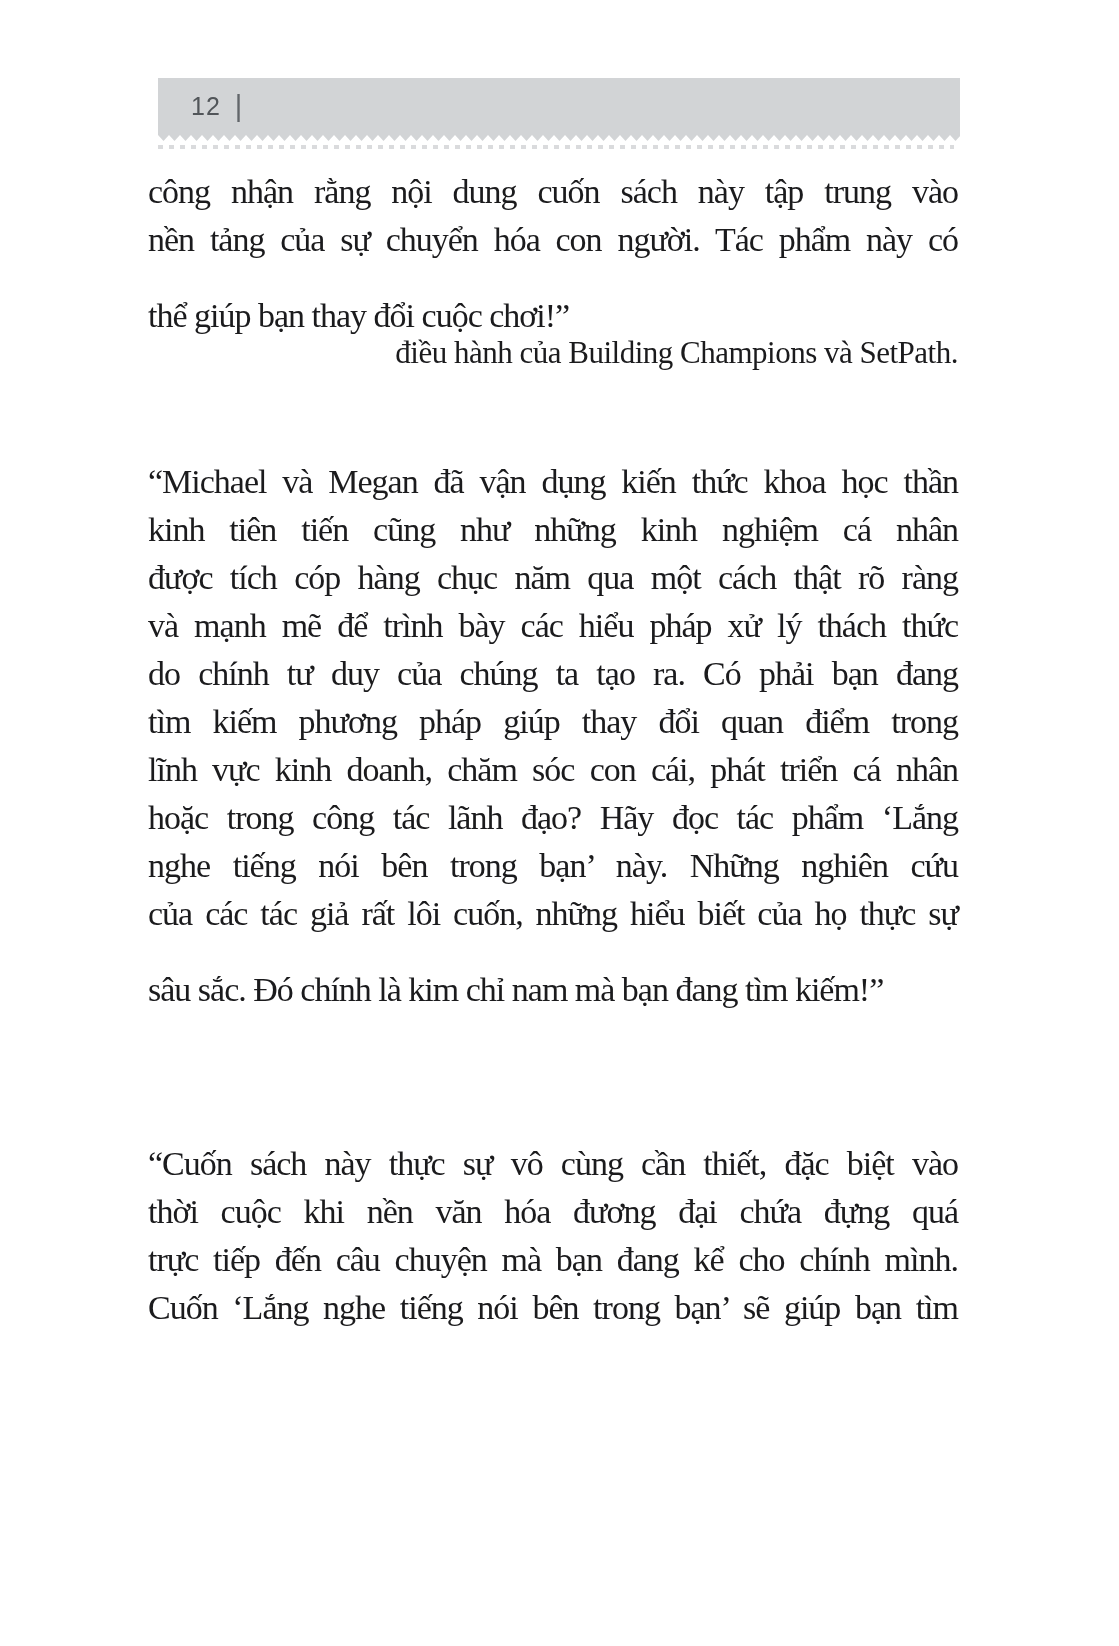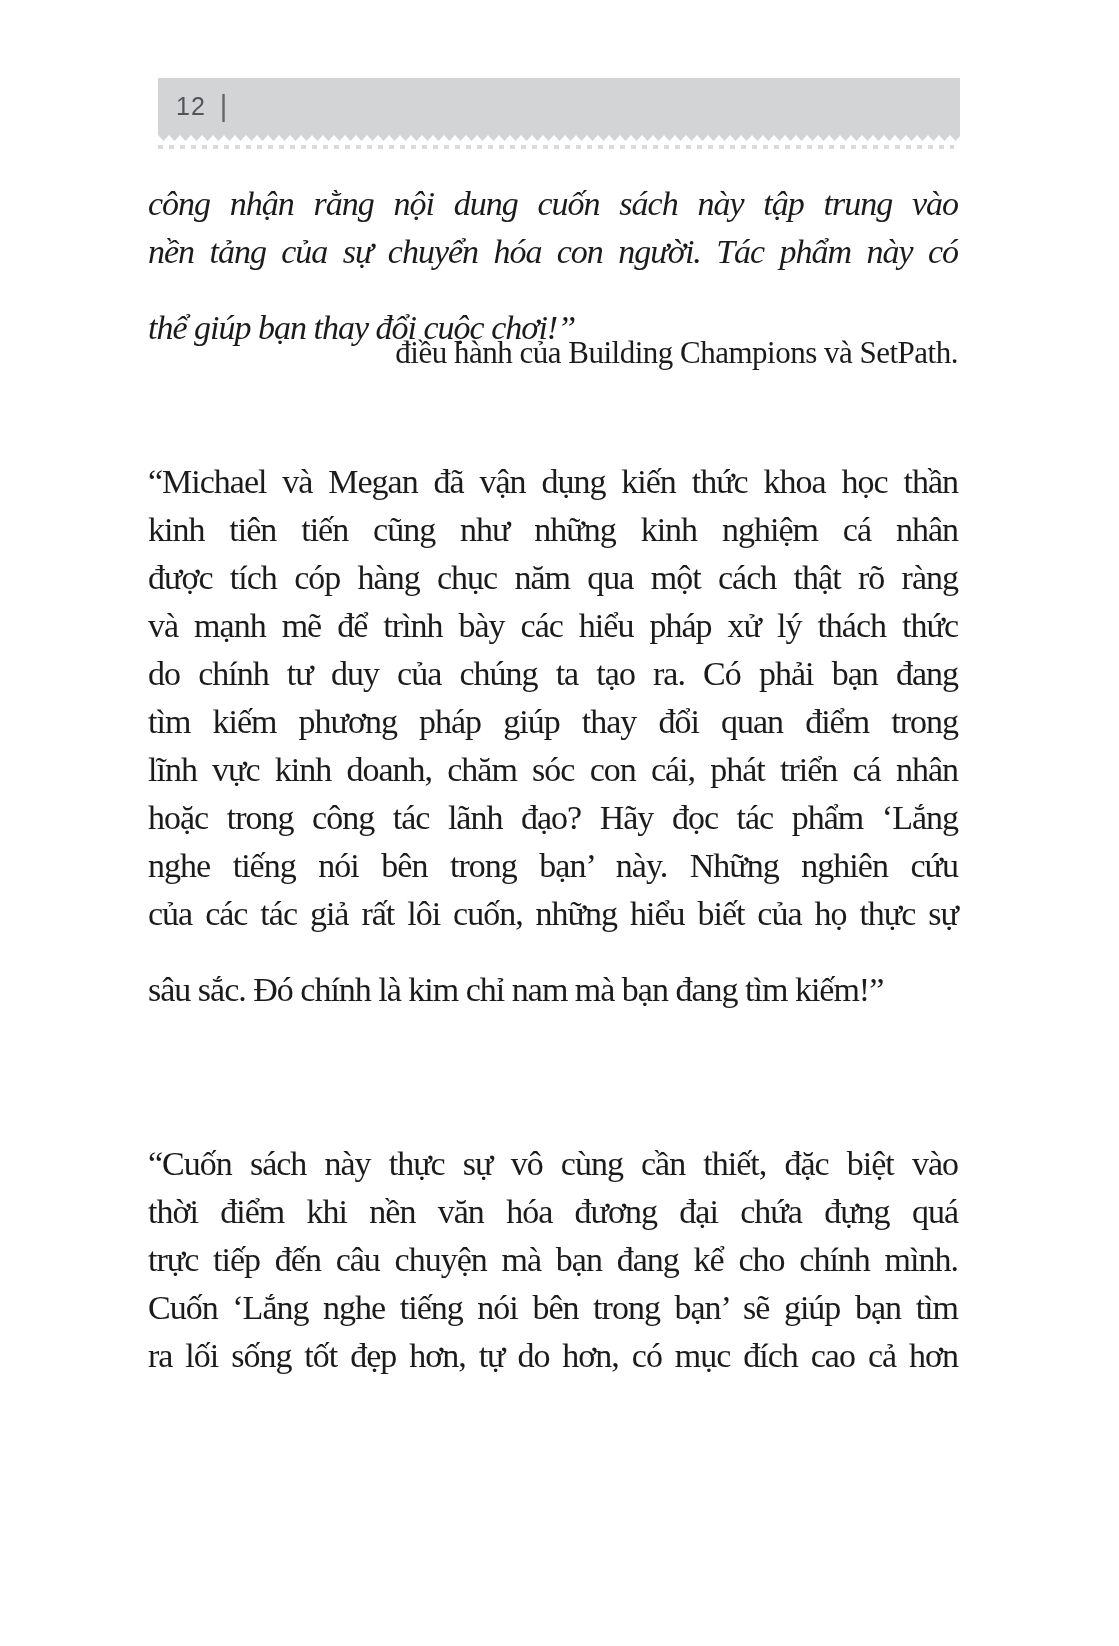--- a/index.html
+++ b/index.html
@@ -13,21 +13,21 @@
     color: #1b1b1d;
   }
   
   .header-bar {
     position: absolute;
     left: 158px; top: 78px;
     width: 802px; height: 57px;
     background: #d2d4d6;
     display: flex;
     align-items: center;
-    padding-left: 18px;
+    padding-left: 33px;
     box-sizing: border-box;
     font-family: "Liberation Sans", sans-serif;
     font-size: 25px;
     color: #515559;
   }
   .header-bar .num { letter-spacing: 1px; }
   .header-bar .sep {
     margin-left: 14px;
     font-size: 29px;
     font-weight: 300;
@@ -65,21 +65,21 @@
     margin-top: 28px;
   }
   .attr-line {
     height: 46px;
     line-height: 46px;
     font-size: 31px;
     letter-spacing: -0.5px;
     text-align: right;
   }
   .attr-name { font-weight: bold; }
-  #p1 { top: 180px; font-style: italic; }
+  #p1 { top: 168px; }
   #attr1 { top: 330px; }
   #p2 { top: 458px; }
   #attr2 { top: 1006px; }
   #p3 { top: 1140px; }
 </style>
 </head>
 <body>
 
 <div class="page">
 
@@ -117,19 +117,18 @@
     <div class="jline">lĩnh vực kinh doanh, chăm sóc con cái, phát triển cá nhân</div>
     <div class="jline">hoặc trong công tác lãnh đạo? Hãy đọc tác phẩm ‘Lắng</div>
     <div class="jline">nghe tiếng nói bên trong bạn’ này. Những nghiên cứu</div>
     <div class="jline">của các tác giả rất lôi cuốn, những hiểu biết của họ thực sự</div>
     <div class="jline lastline">sâu sắc. Đó chính là kim chỉ nam mà bạn đang tìm kiếm!”</div>
   </div>
 
 
   <div id="p3" class="block">
     <div class="jline">“Cuốn sách này thực sự vô cùng cần thiết, đặc biệt vào</div>
-    <div class="jline">thời điểm khi nền văn hóa đương đại chứa đựng quá</div>
+    <div class="jline">thời cuộc khi nền văn hóa đương đại chứa đựng quá</div>
     <div class="jline">trực tiếp đến câu chuyện mà bạn đang kể cho chính mình.</div>
     <div class="jline">Cuốn ‘Lắng nghe tiếng nói bên trong bạn’ sẽ giúp bạn tìm</div>
-    <div class="jline">ra lối sống tốt đẹp hơn, tự do hơn, có mục đích cao cả hơn</div>
   </div>
 
 </div>
 
 </body></html>

